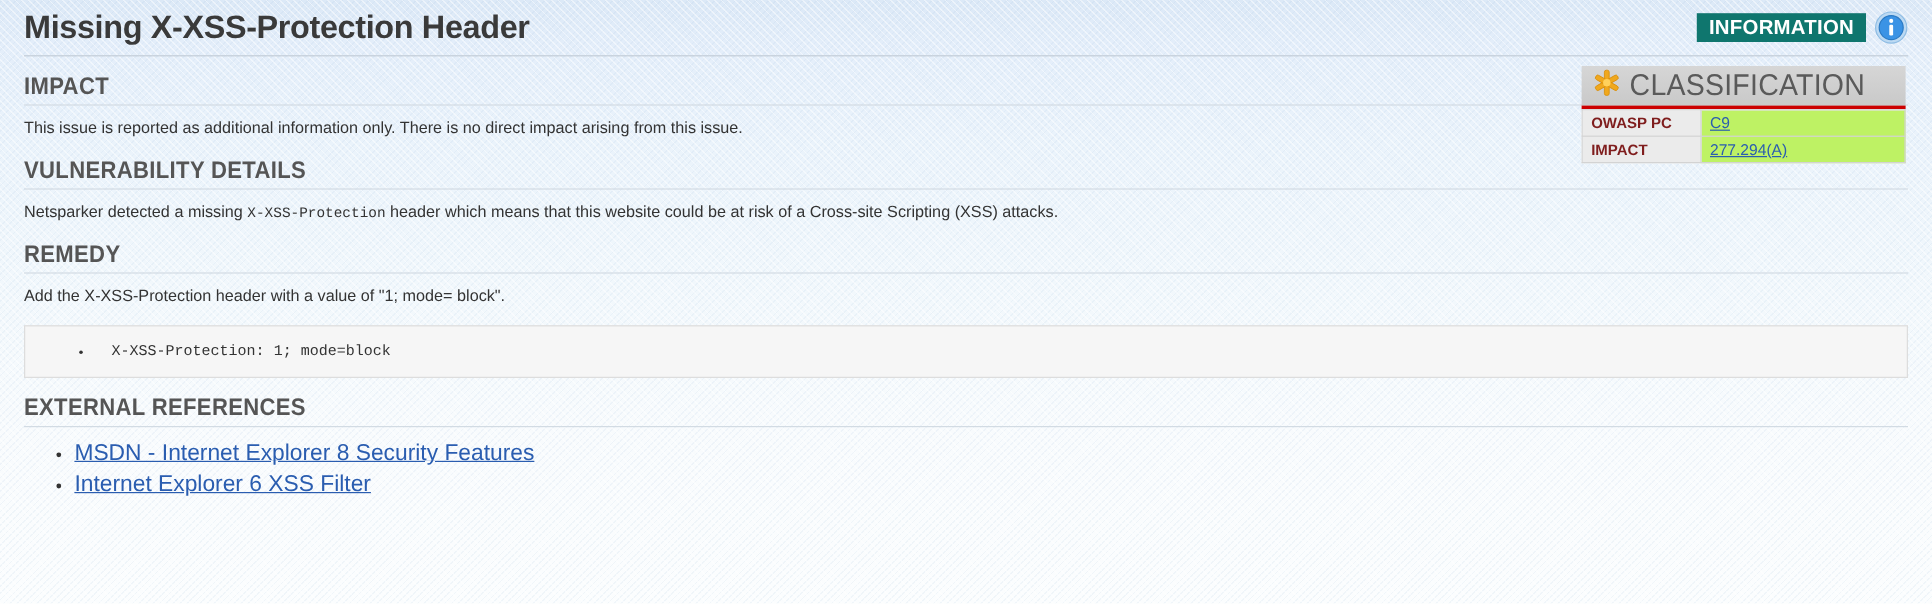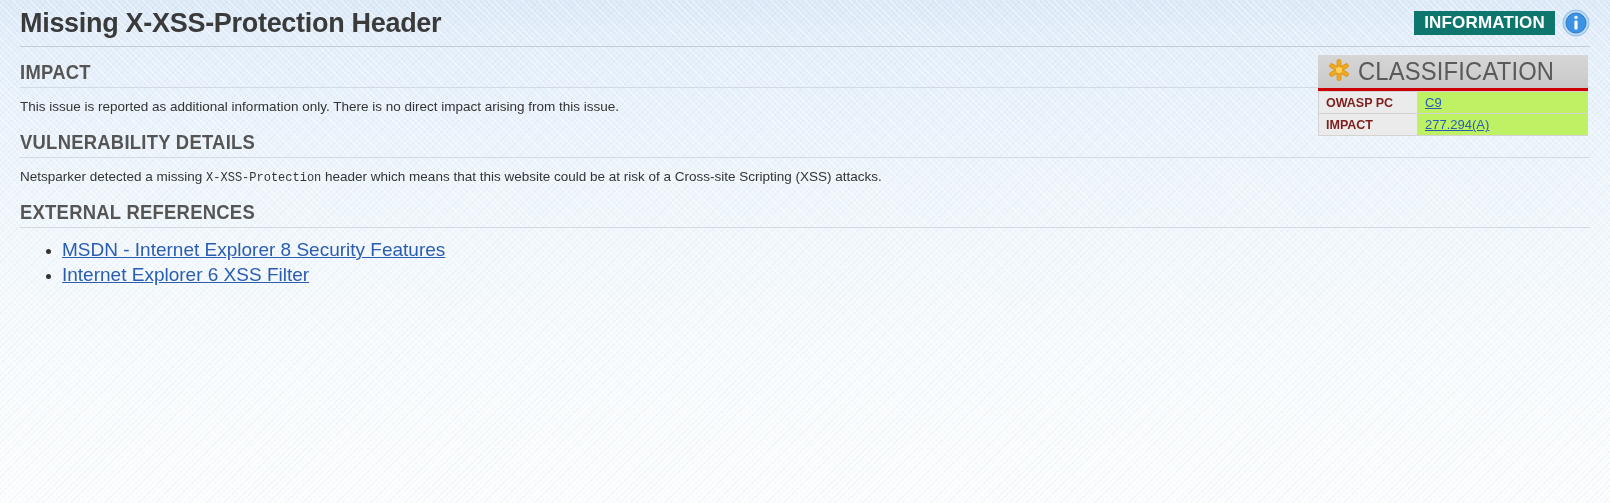--- a/index.html
+++ b/index.html
@@ -313,20 +313,30 @@
     <div class="section-rule"></div>
     <div class="body-text">This issue is reported as additional information only. There is no direct impact arising from this issue.</div>
   </div>
 
   <div class="section">
     <div class="section-heading">VULNERABILITY DETAILS</div>
     <div class="section-rule"></div>
     <div class="body-text"><span>Netsparker detected a missing </span><span class="mono-inline">X-XSS-Protection</span><span> header which means that this website could be at risk of a Cross-site Scripting (XSS) attacks.</span></div>
   </div>
 
+  <div class="section">
+    <div class="section-heading">REMEDY</div>
+    <div class="section-rule"></div>
+    <div class="body-text">Add the X-XSS-Protection header with a value of "1; mode= block".</div>
+    <div class="code-block">
+      <ul class="code-list">
+        <li>X-XSS-Protection: 1; mode=block</li>
+      </ul>
+    </div>
+  </div>
 
   <div class="section">
     <div class="section-heading">EXTERNAL REFERENCES</div>
     <div class="section-rule"></div>
     <ul class="ref-list">
       <li>
         <span class="ref-link">MSDN - Internet Explorer 8 Security Features</span>
       </li>
       <li>
         <span class="ref-link">Internet Explorer 6 XSS Filter</span>

